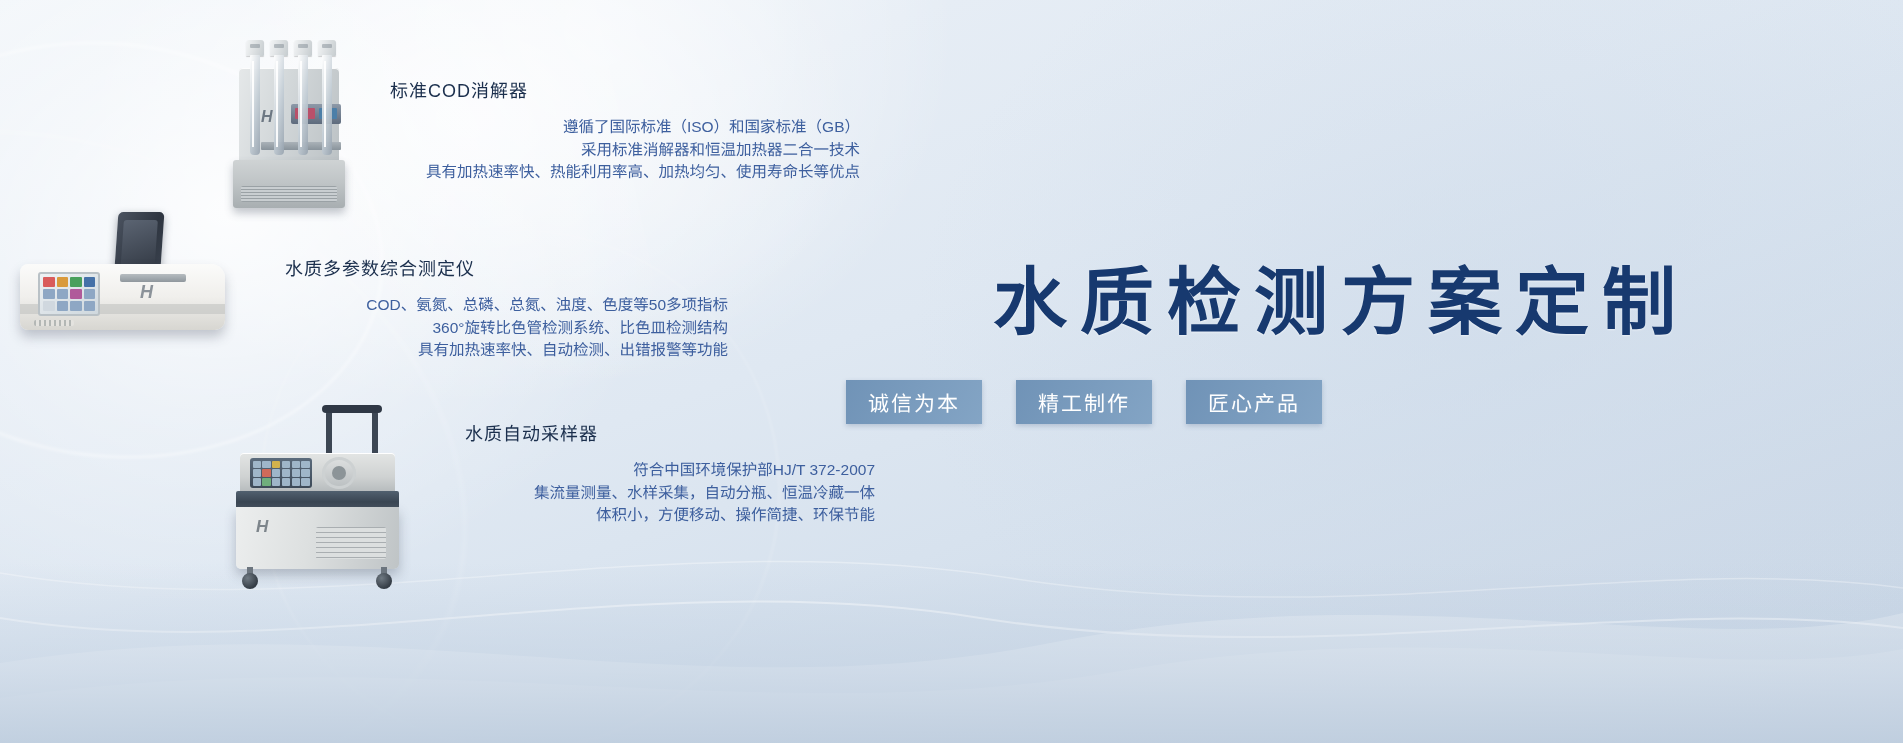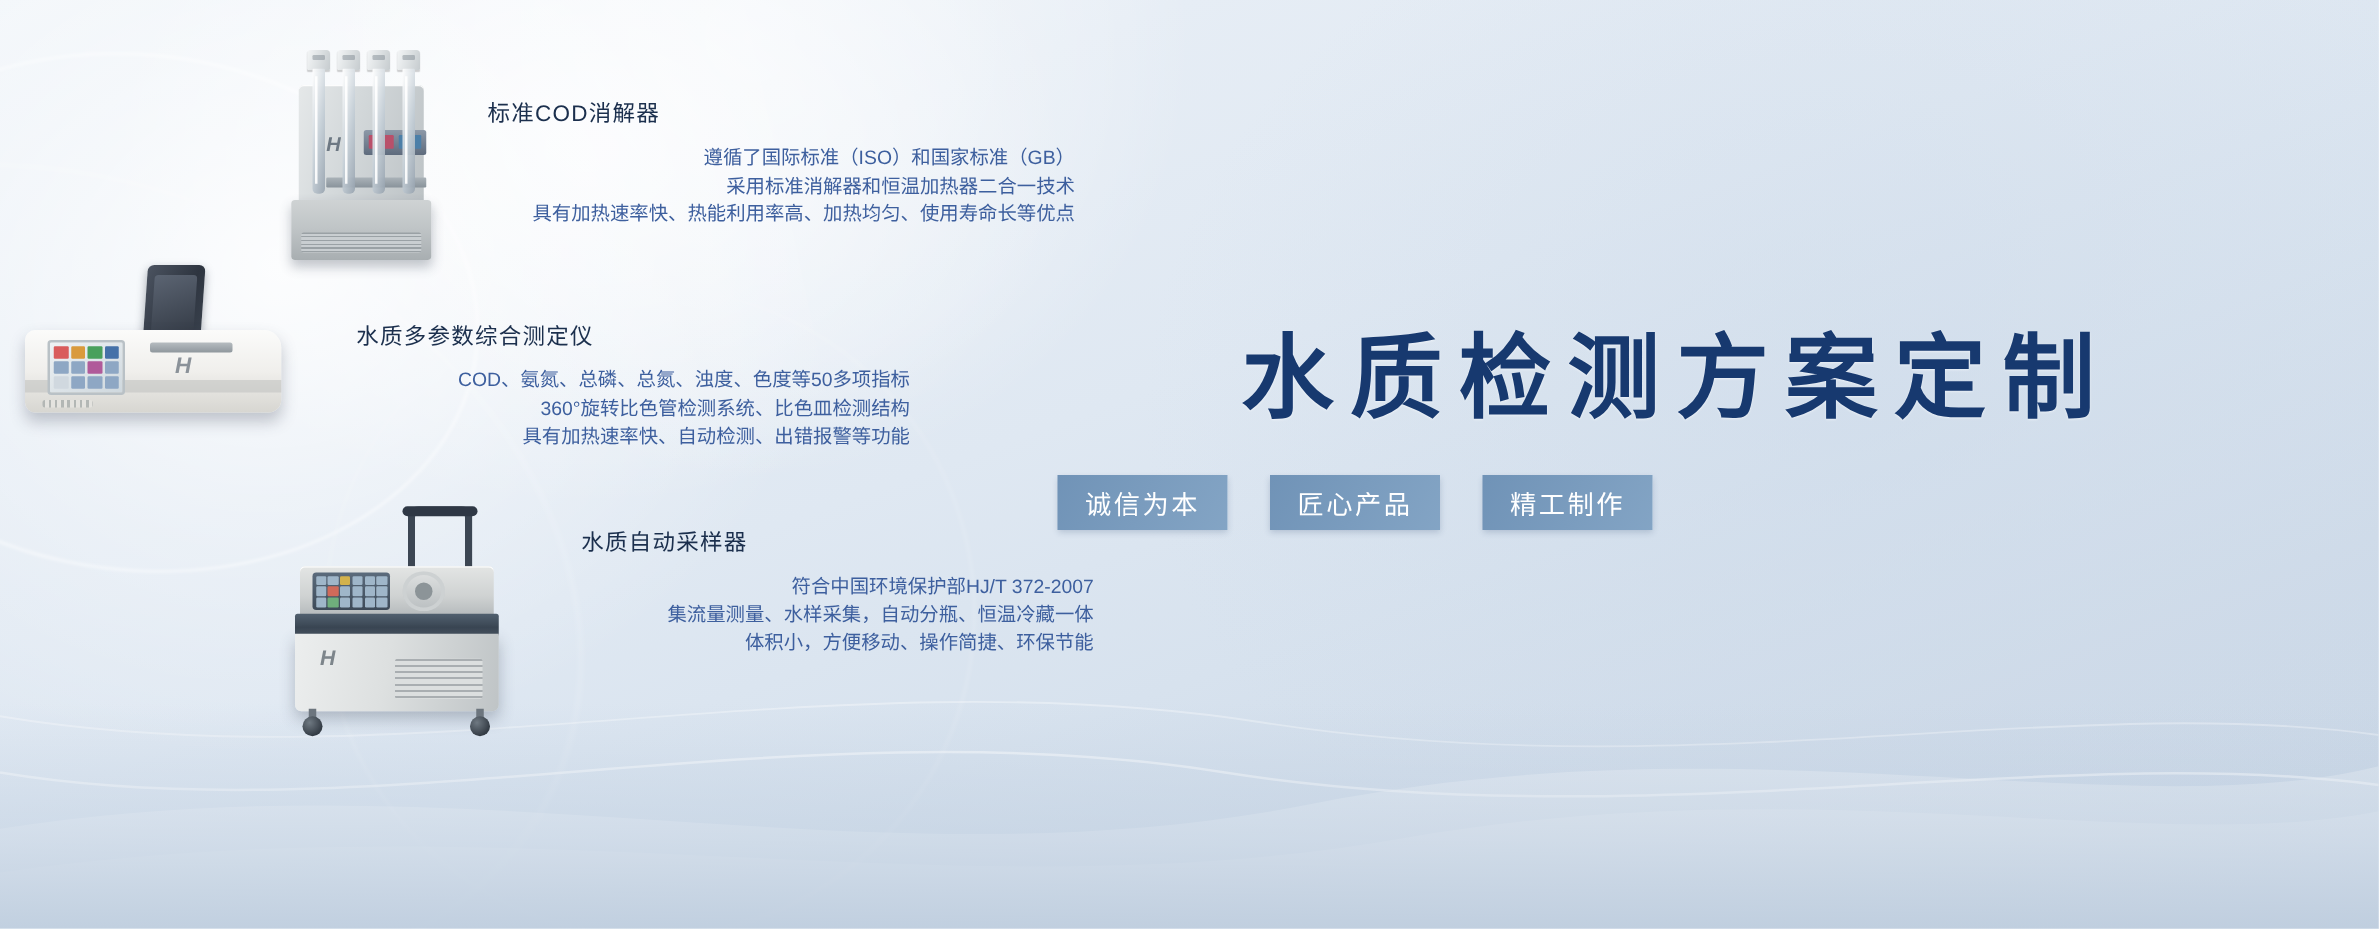--- a/index.html
+++ b/index.html
@@ -459,18 +459,18 @@
           <div class="pline">体积小，方便移动、操作简捷、环保节能</div>
         </div>
       </div>
     </div>
   </div>
 
   <div class="right">
     <div class="headline">水质检测方案定制</div>
     <div class="tags">
       <div class="tag">诚信为本</div>
+      <div class="tag">精工制作</div>
       <div class="tag">匠心产品</div>
-      <div class="tag">精工制作</div>
     </div>
   </div>
 
 </div>
 
 </body></html>

